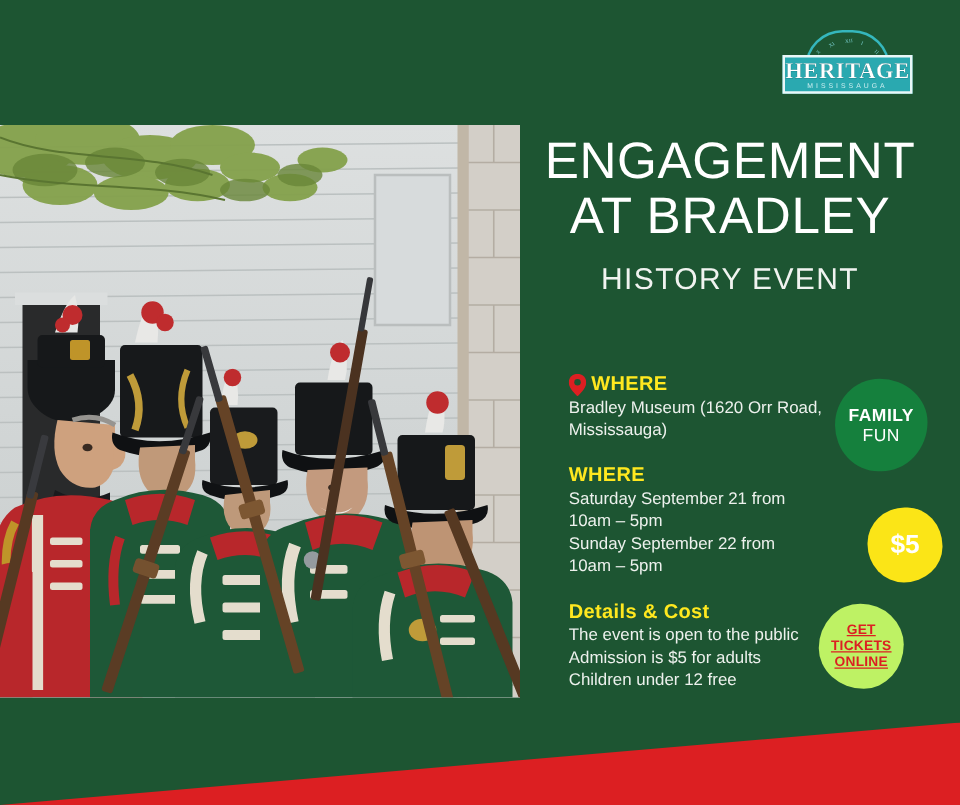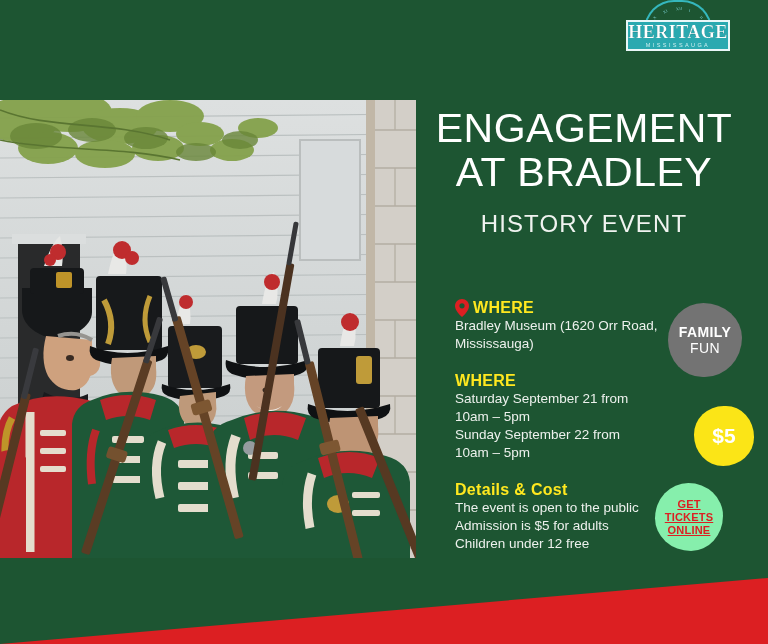--- a/index.html
+++ b/index.html
@@ -20,21 +20,21 @@
     overflow:hidden;pointer-events:none;
   }
   .red-band .tri{
     position:absolute;left:0;top:0;width:768px;height:84px;
     background:#dc1f22;
     clip-path:polygon(0 100%, 768px 18px, 768px 84px, 0 84px);
   }
 
   
   .logo{
-    position:absolute;right:18px;top:0;width:124px;height:58px;
+    position:absolute;right:18px;top:24px;width:124px;height:58px;
   }
   .logo-arc{
     position:absolute;left:18px;top:0;width:68px;height:30px;
     border:2px solid #35b7bd;border-bottom:none;
     border-top-left-radius:34px;border-top-right-radius:34px;
     box-sizing:border-box;
     background:#1d5532;
   }
   .logo-arc .rn{
     position:absolute;font-size:4px;color:#7fd6d9;letter-spacing:.3px;
@@ -96,34 +96,34 @@
 
   .pin{
     position:absolute;left:0;top:1px;width:14px;height:18px;
   }
 
   
   .badge{position:absolute;display:flex;flex-direction:column;
     align-items:center;justify-content:center;text-align:center;}
   .badge-family{
     left:668px;top:303px;width:74px;height:74px;
-    background:#737373;border-radius:48% 52% 50% 47%/50% 47% 53% 50%;
+    background:#15803d;border-radius:48% 52% 50% 47%/50% 47% 53% 50%;
     color:#fff;
   }
   .bf-1{font-weight:bold;font-size:14px;line-height:16px;letter-spacing:.4px;}
   .bf-2{font-weight:normal;font-size:14px;line-height:17px;letter-spacing:.4px;}
   .badge-price{
     left:694px;top:406px;width:60px;height:60px;
     background:#fbe517;border-radius:50% 47% 52% 49%/48% 52% 48% 52%;
     color:#fff;
   }
   .bp-1{font-weight:bold;font-size:21px;line-height:22px;color:#ffffff;}
   .badge-tickets{
     left:655px;top:483px;width:68px;height:68px;
-    background:#86efac;border-radius:49% 51% 47% 53%/52% 48% 52% 48%;
+    background:#bef264;border-radius:49% 51% 47% 53%/52% 48% 52% 48%;
     color:#dc1f22;
   }
   .bt-line{
     font-weight:bold;font-size:11px;line-height:13px;color:#dc1f22;
     text-decoration:underline;letter-spacing:.2px;
   }
 </style>
 </head>
 <body>
 

